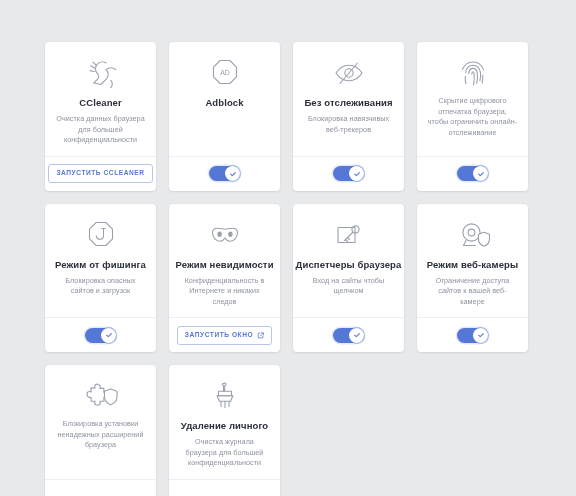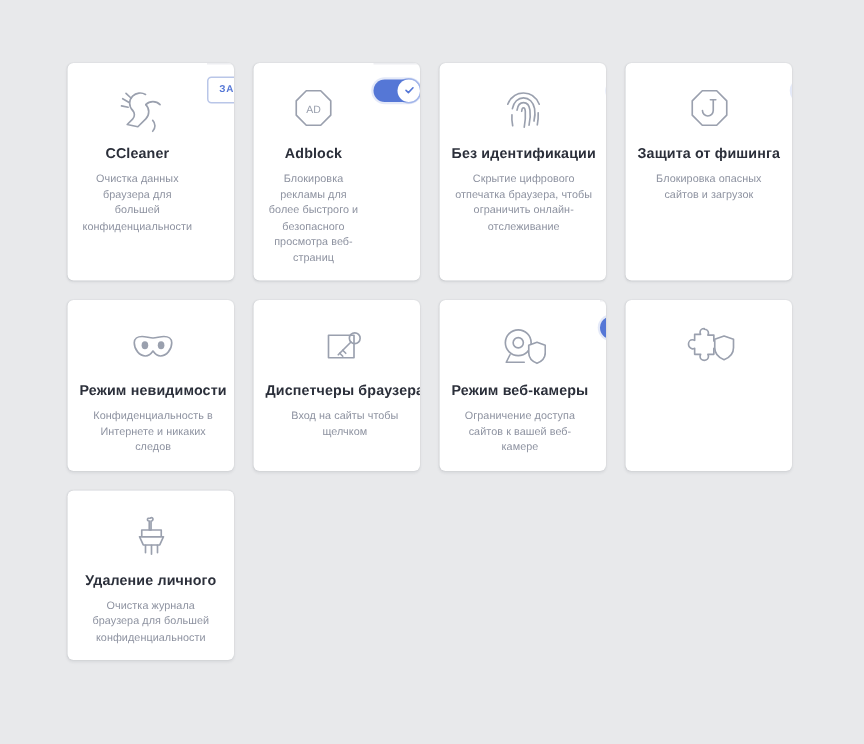--- a/index.html
+++ b/index.html
@@ -19,21 +19,21 @@
     column-gap: 13px;
     row-gap: 13px;
     padding: 42px 0 0 45px;
     box-sizing: border-box;
   }
   .card {
     background: #ffffff;
     border-radius: 4px;
     box-shadow: 0 1px 2px rgba(60, 64, 80, 0.10), 0 0 1px rgba(60,64,80,0.12);
     display: flex;
-    flex-direction: row;
+    flex-direction: column;
     overflow: hidden;
   }
   .card-body {
     flex: 1 1 auto;
     padding: 12px 8px 10px 8px;
     display: flex;
     flex-direction: column;
     align-items: center;
     text-align: center;
   }
@@ -143,21 +143,42 @@
     </div>
     <div class="card">
       <div class="card-body">
         <div class="card-icon">
           <svg width="34" height="34" viewBox="0 0 34 34" fill="none" stroke="#9aa0ae" stroke-width="1.1" stroke-linejoin="round">
             <path d="M12.2 4.5h9.6l6.7 6.7v9.6l-6.7 6.7h-9.6l-6.7-6.7v-9.6z"></path>
             <text x="17" y="19.2" font-size="7" fill="#9aa0ae" stroke="none" text-anchor="middle" font-family="Liberation Sans, sans-serif">AD</text>
           </svg>
         </div>
         <div class="card-title">Adblock</div>
-        <div class="card-desc">Блокировка рекламы для более быстрого и безопасного просмотра веб-страниц</div>
+      </div>
+      <div class="card-footer">
+        <div class="toggle">
+          <div class="knob">
+            <svg width="8" height="8" viewBox="0 0 12 12" fill="none" stroke="#5577d6" stroke-width="1.6" stroke-linecap="round" stroke-linejoin="round">
+              <path d="M2.5 6.3 4.9 8.6 9.5 3.8"></path>
+            </svg>
+          </div>
+        </div>
+      </div>
+    </div>
+    <div class="card">
+      <div class="card-body">
+        <div class="card-icon">
+          <svg width="34" height="34" viewBox="0 0 34 34" fill="none" stroke="#9aa0ae" stroke-width="1.1" stroke-linecap="round" stroke-linejoin="round">
+            <path d="M4 17c3.2-5.2 8-7.8 13-7.8S26.8 11.8 30 17c-3.2 5.2-8 7.8-13 7.8S7.2 22.2 4 17z"></path>
+            <circle cx="17" cy="17" r="4.2"></circle>
+            <path d="M25.5 7 8 27.5"></path>
+          </svg>
+        </div>
+        <div class="card-title">Без отслеживания</div>
+        <div class="card-desc">Блокировка навязчивых веб-трекеров</div>
       </div>
       <div class="card-footer">
         <div class="toggle">
           <div class="knob">
             <svg width="8" height="8" viewBox="0 0 12 12" fill="none" stroke="#5577d6" stroke-width="1.6" stroke-linecap="round" stroke-linejoin="round">
               <path d="M2.5 6.3 4.9 8.6 9.5 3.8"></path>
             </svg>
           </div>
         </div>
       </div>
@@ -167,21 +188,20 @@
         <div class="card-icon">
           <svg width="34" height="34" viewBox="0 0 34 34" fill="none" stroke="#9aa0ae" stroke-width="1.1" stroke-linecap="round">
             <path d="M6.5 13.5C8.4 8.9 12.3 6 17 6s8.6 2.9 10.5 7.5"></path>
             <path d="M9.6 16.4C10.4 12 13.4 9.2 17 9.2s6.6 2.8 7.4 7.2c.4 2.3.3 5.2-.4 8.3"></path>
             <path d="M12.7 17.4c.4-3 2.1-5 4.3-5s3.9 2 4.3 5c.4 3 .2 6.6-.6 10"></path>
             <path d="M15.8 18.2c.1-1.5.6-2.4 1.2-2.4s1.1.9 1.2 2.4c.2 3.2 0 7.2-.7 10.6"></path>
             <path d="M9.3 20.6c-.2 2.4 0 4.9.5 7.2"></path>
             <path d="M26.8 19.2c.1 2.6-.1 5.4-.6 8"></path>
           </svg>
         </div>
-        <div class="card-title">Без идентификации</div>
         <div class="card-desc">Скрытие цифрового отпечатка браузера, чтобы ограничить онлайн-отслеживание</div>
       </div>
       <div class="card-footer">
         <div class="toggle">
           <div class="knob">
             <svg width="8" height="8" viewBox="0 0 12 12" fill="none" stroke="#5577d6" stroke-width="1.6" stroke-linecap="round" stroke-linejoin="round">
               <path d="M2.5 6.3 4.9 8.6 9.5 3.8"></path>
             </svg>
           </div>
         </div>
@@ -189,21 +209,21 @@
     </div>
     <div class="card">
       <div class="card-body">
         <div class="card-icon">
           <svg width="34" height="34" viewBox="0 0 34 34" fill="none" stroke="#9aa0ae" stroke-width="1.1" stroke-linejoin="round" stroke-linecap="round">
             <path d="M12.2 4.5h9.6l6.7 6.7v9.6l-6.7 6.7h-9.6l-6.7-6.7v-9.6z"></path>
             <path d="M19.5 10.5v7.2c0 2-1.6 3.6-3.6 3.6s-3.6-1.6-3.6-3.6"></path>
             <path d="M17.6 10.5h3.6"></path>
           </svg>
         </div>
-        <div class="card-title">Защита от фишинга</div>
+        <div class="card-title">Режим от фишинга</div>
         <div class="card-desc">Блокировка опасных сайтов и загрузок</div>
       </div>
       <div class="card-footer">
         <div class="toggle">
           <div class="knob">
             <svg width="8" height="8" viewBox="0 0 12 12" fill="none" stroke="#5577d6" stroke-width="1.6" stroke-linecap="round" stroke-linejoin="round">
               <path d="M2.5 6.3 4.9 8.6 9.5 3.8"></path>
             </svg>
           </div>
         </div>
@@ -282,20 +302,21 @@
       </div>
     </div>
     <div class="card">
       <div class="card-body">
         <div class="card-icon">
           <svg width="34" height="34" viewBox="0 0 34 34" fill="none" stroke="#9aa0ae" stroke-width="1.1" stroke-linejoin="round" stroke-linecap="round">
             <path d="M13.5 5.5c1.6 0 2.8 1.1 2.8 2.5 0 .6-.2 1-.4 1.4h4v4c.4-.2.9-.4 1.5-.4 1.4 0 2.5 1.2 2.5 2.8s-1.1 2.8-2.5 2.8c-.6 0-1.1-.2-1.5-.4v4h-4c.2.4.4.9.4 1.5 0 1.4-1.2 2.5-2.8 2.5s-2.8-1.1-2.8-2.5c0-.6.2-1.1.4-1.5h-4v-4c-.4.2-.9.4-1.5.4C4.2 18.1 3 16.9 3 15.3s1.2-2.8 2.6-2.8c.6 0 1.1.2 1.5.4v-4h4c-.2-.4-.4-.8-.4-1.4 0-1.4 1.2-2.5 2.8-2.5z"></path>
             <path d="M20.5 12.2l6.2-2.2 6.3 2.2v5.6c0 3.8-2.7 6.6-6.3 8-3.5-1.4-6.2-4.2-6.2-8z" fill="#ffffff"></path>
           </svg>
         </div>
+        <div class="card-desc">Блокировка установки ненадежных расширений браузера</div>
       </div>
       <div class="card-footer"></div>
     </div>
     <div class="card">
       <div class="card-body">
         <div class="card-icon">
           <svg width="34" height="34" viewBox="0 0 34 34" fill="none" stroke="#9aa0ae" stroke-width="1.1" stroke-linejoin="round" stroke-linecap="round">
             <path d="M16.2 4.5c.4-.5 1.2-.5 1.6 0 .4.5.2 1.3-.4 1.6l-.7.3v5.9h-1.2V6.4l-.7-.3c-.6-.3-.8-1.1 0-1.6z"></path>
             <path d="M10.5 12.3h13v4.5h-13z"></path>
             <path d="M9 16.8h16l-2.5 5.5h-11z"></path>

